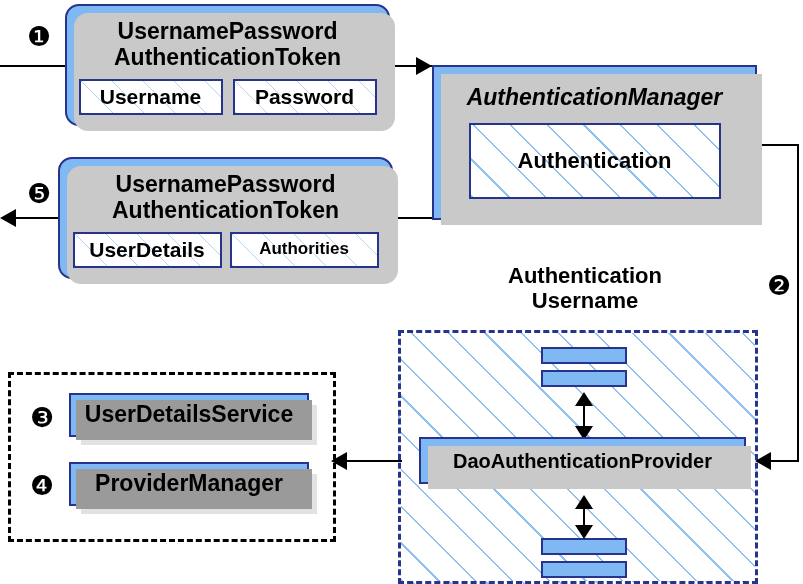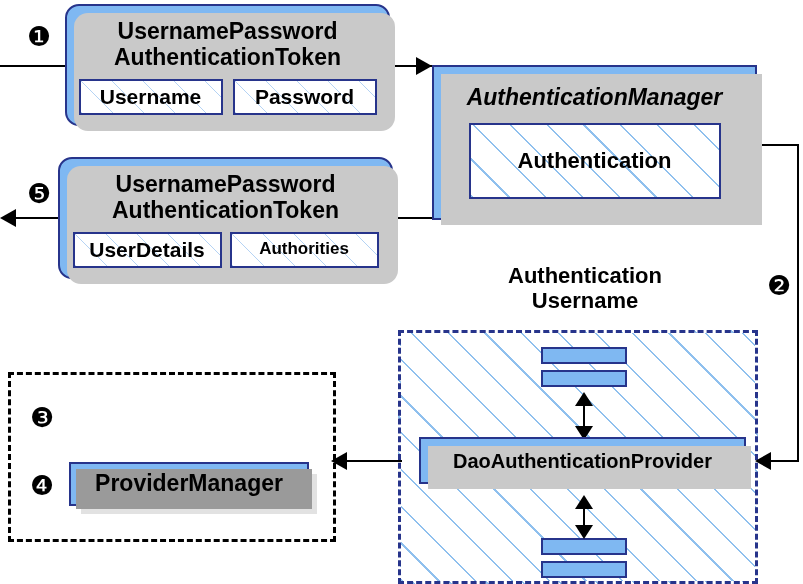--- a/index.html
+++ b/index.html
@@ -188,17 +188,18 @@
 
   <div class="abs" style="left:541px;top:538px;width:86px;height:17px;background:#7fb8f2;border:2px solid #27348b;z-index:2;"></div>
   <div class="abs" style="left:541px;top:561px;width:86px;height:17px;background:#7fb8f2;border:2px solid #27348b;z-index:2;"></div>
 
   <div class="abs line-h" style="left:345px;top:460px;width:57px;z-index:5;"></div>
   <div class="abs arrow-l" style="left:331px;top:452px;z-index:5;"></div>
 
   <div class="abs dashed-black" style="left:8px;top:372px;width:328px;height:170px;z-index:1;"></div>
 
   <div class="abs bullet" style="left:25px;top:404px;width:34px;">❸</div>
+  <div class="abs blue-box shadow2" style="left:69px;top:393px;width:240px;height:44px;font-size:23px;z-index:3;">UserDetailsService</div>
 
   <div class="abs bullet" style="left:25px;top:472px;width:34px;">❹</div>
   <div class="abs blue-box shadow2" style="left:69px;top:462px;width:240px;height:44px;font-size:23px;z-index:3;">ProviderManager</div>
 
 </div>
 
 </body></html>

